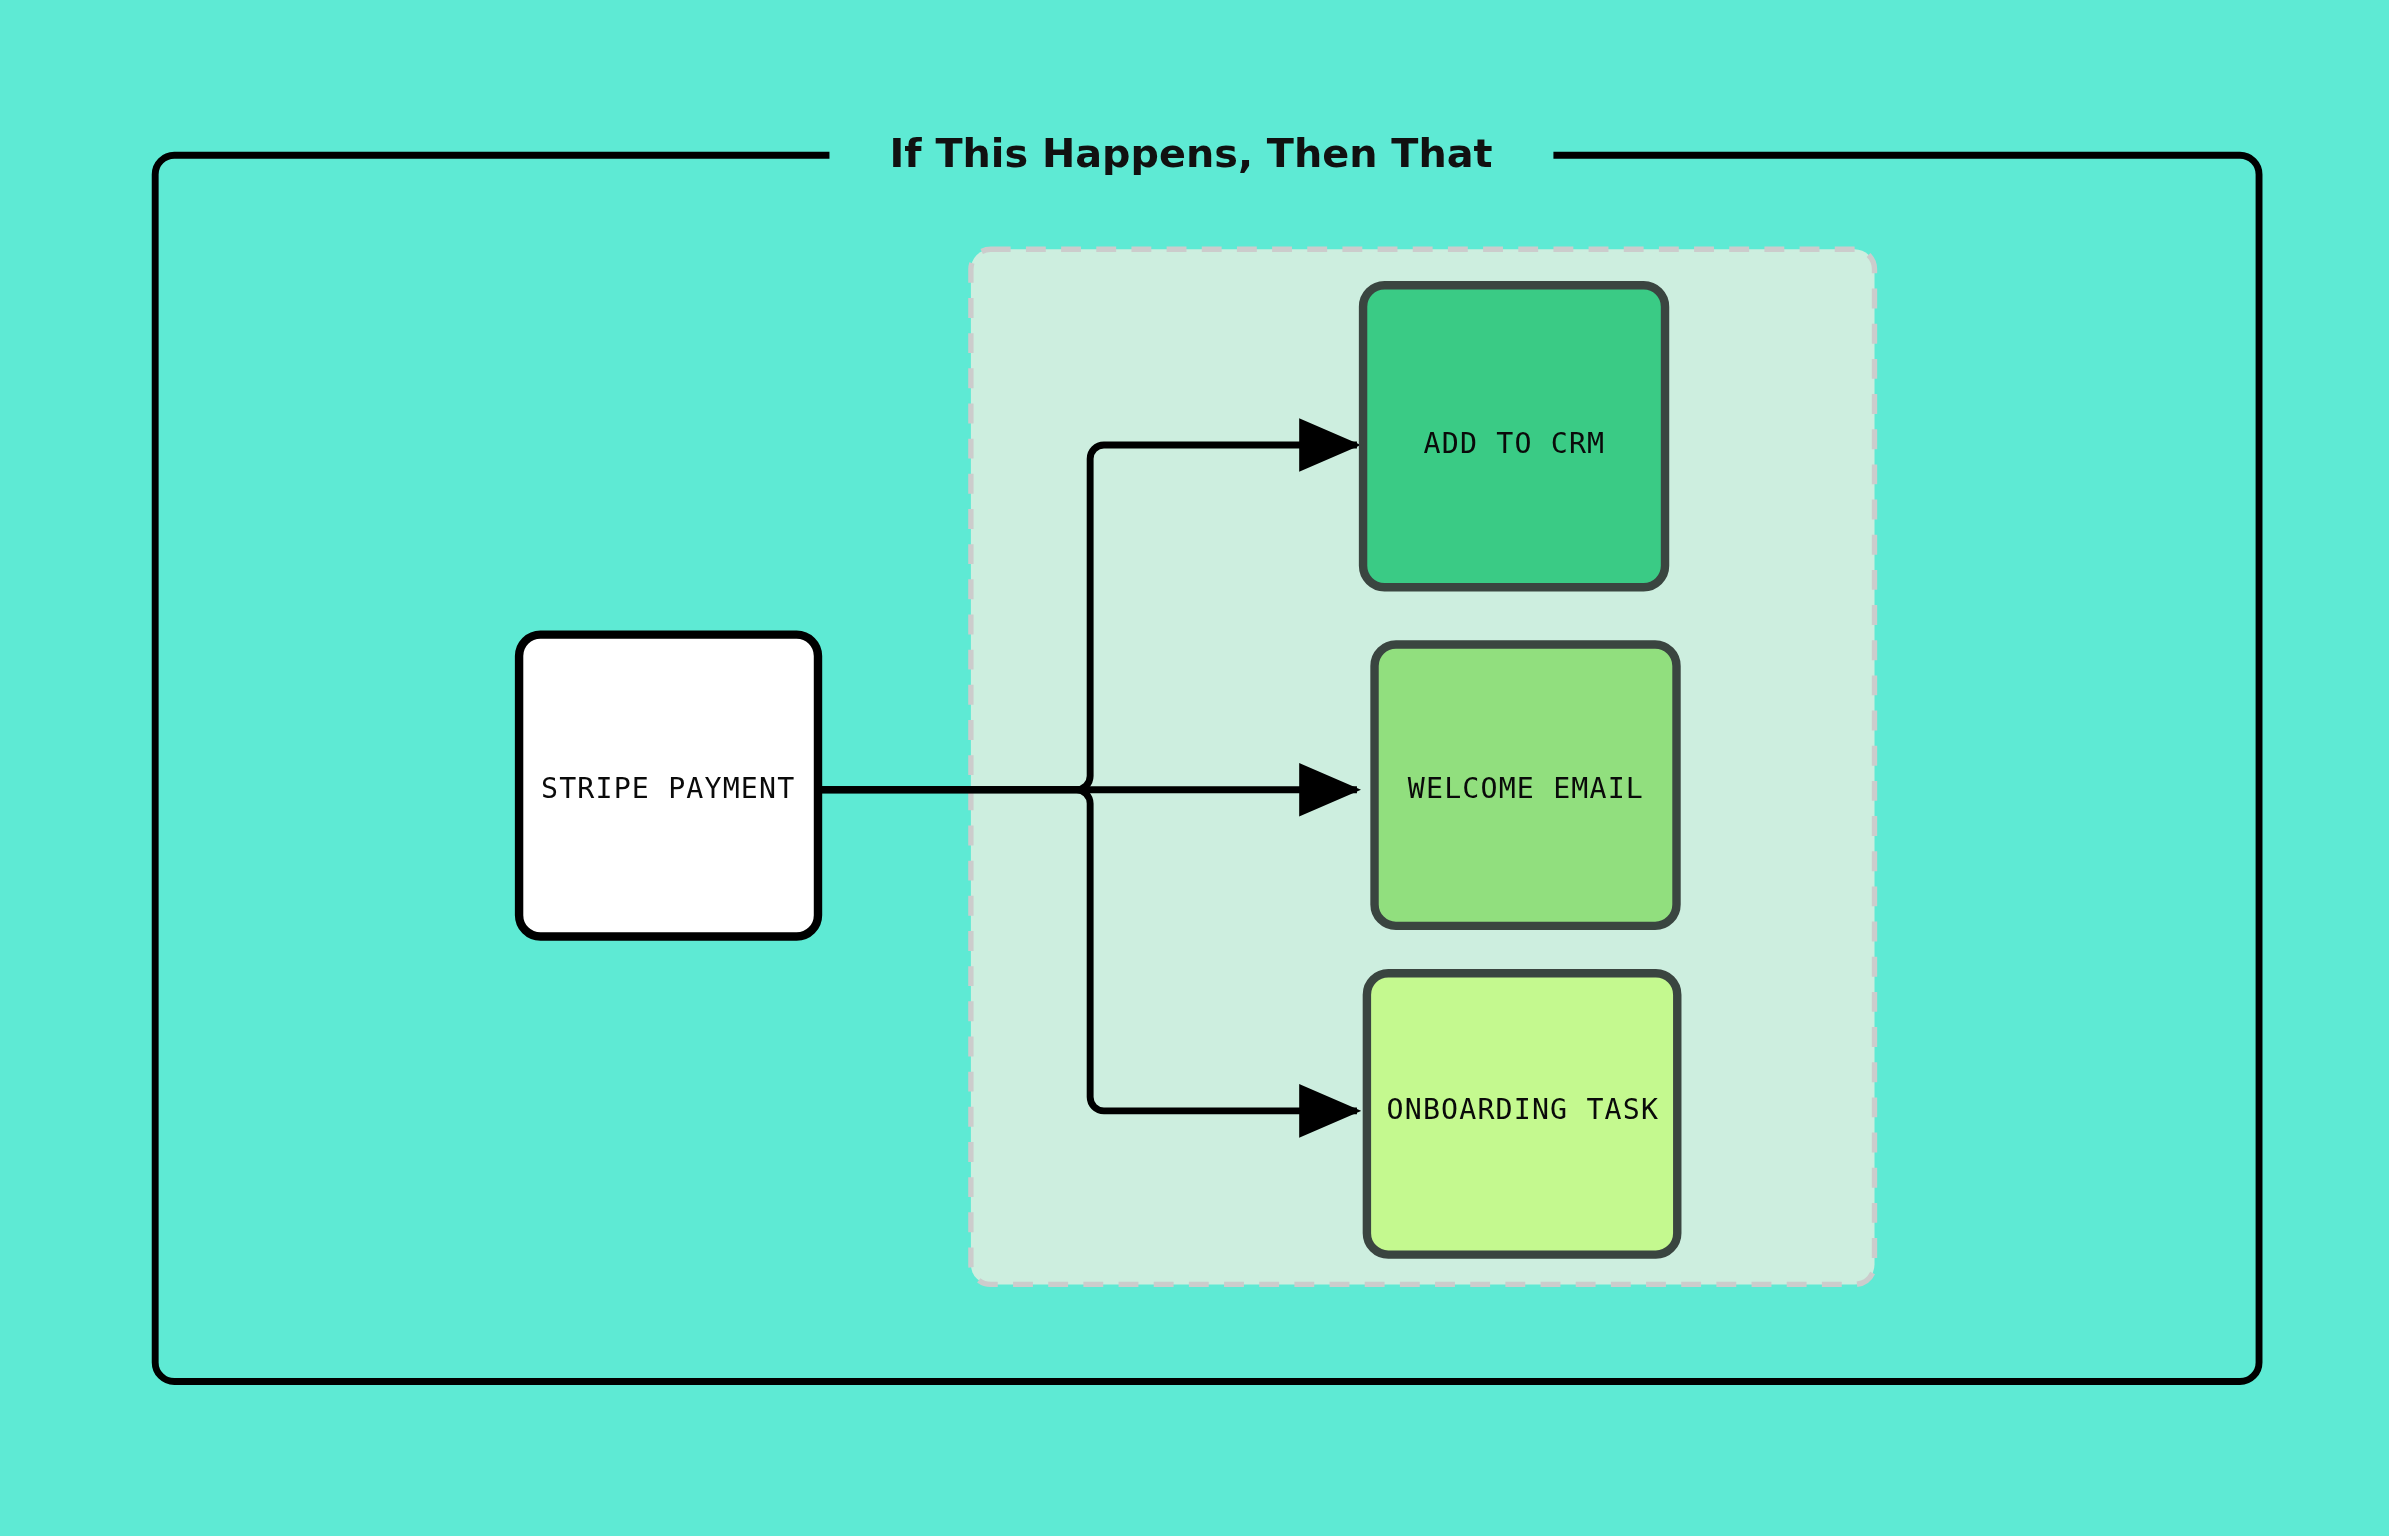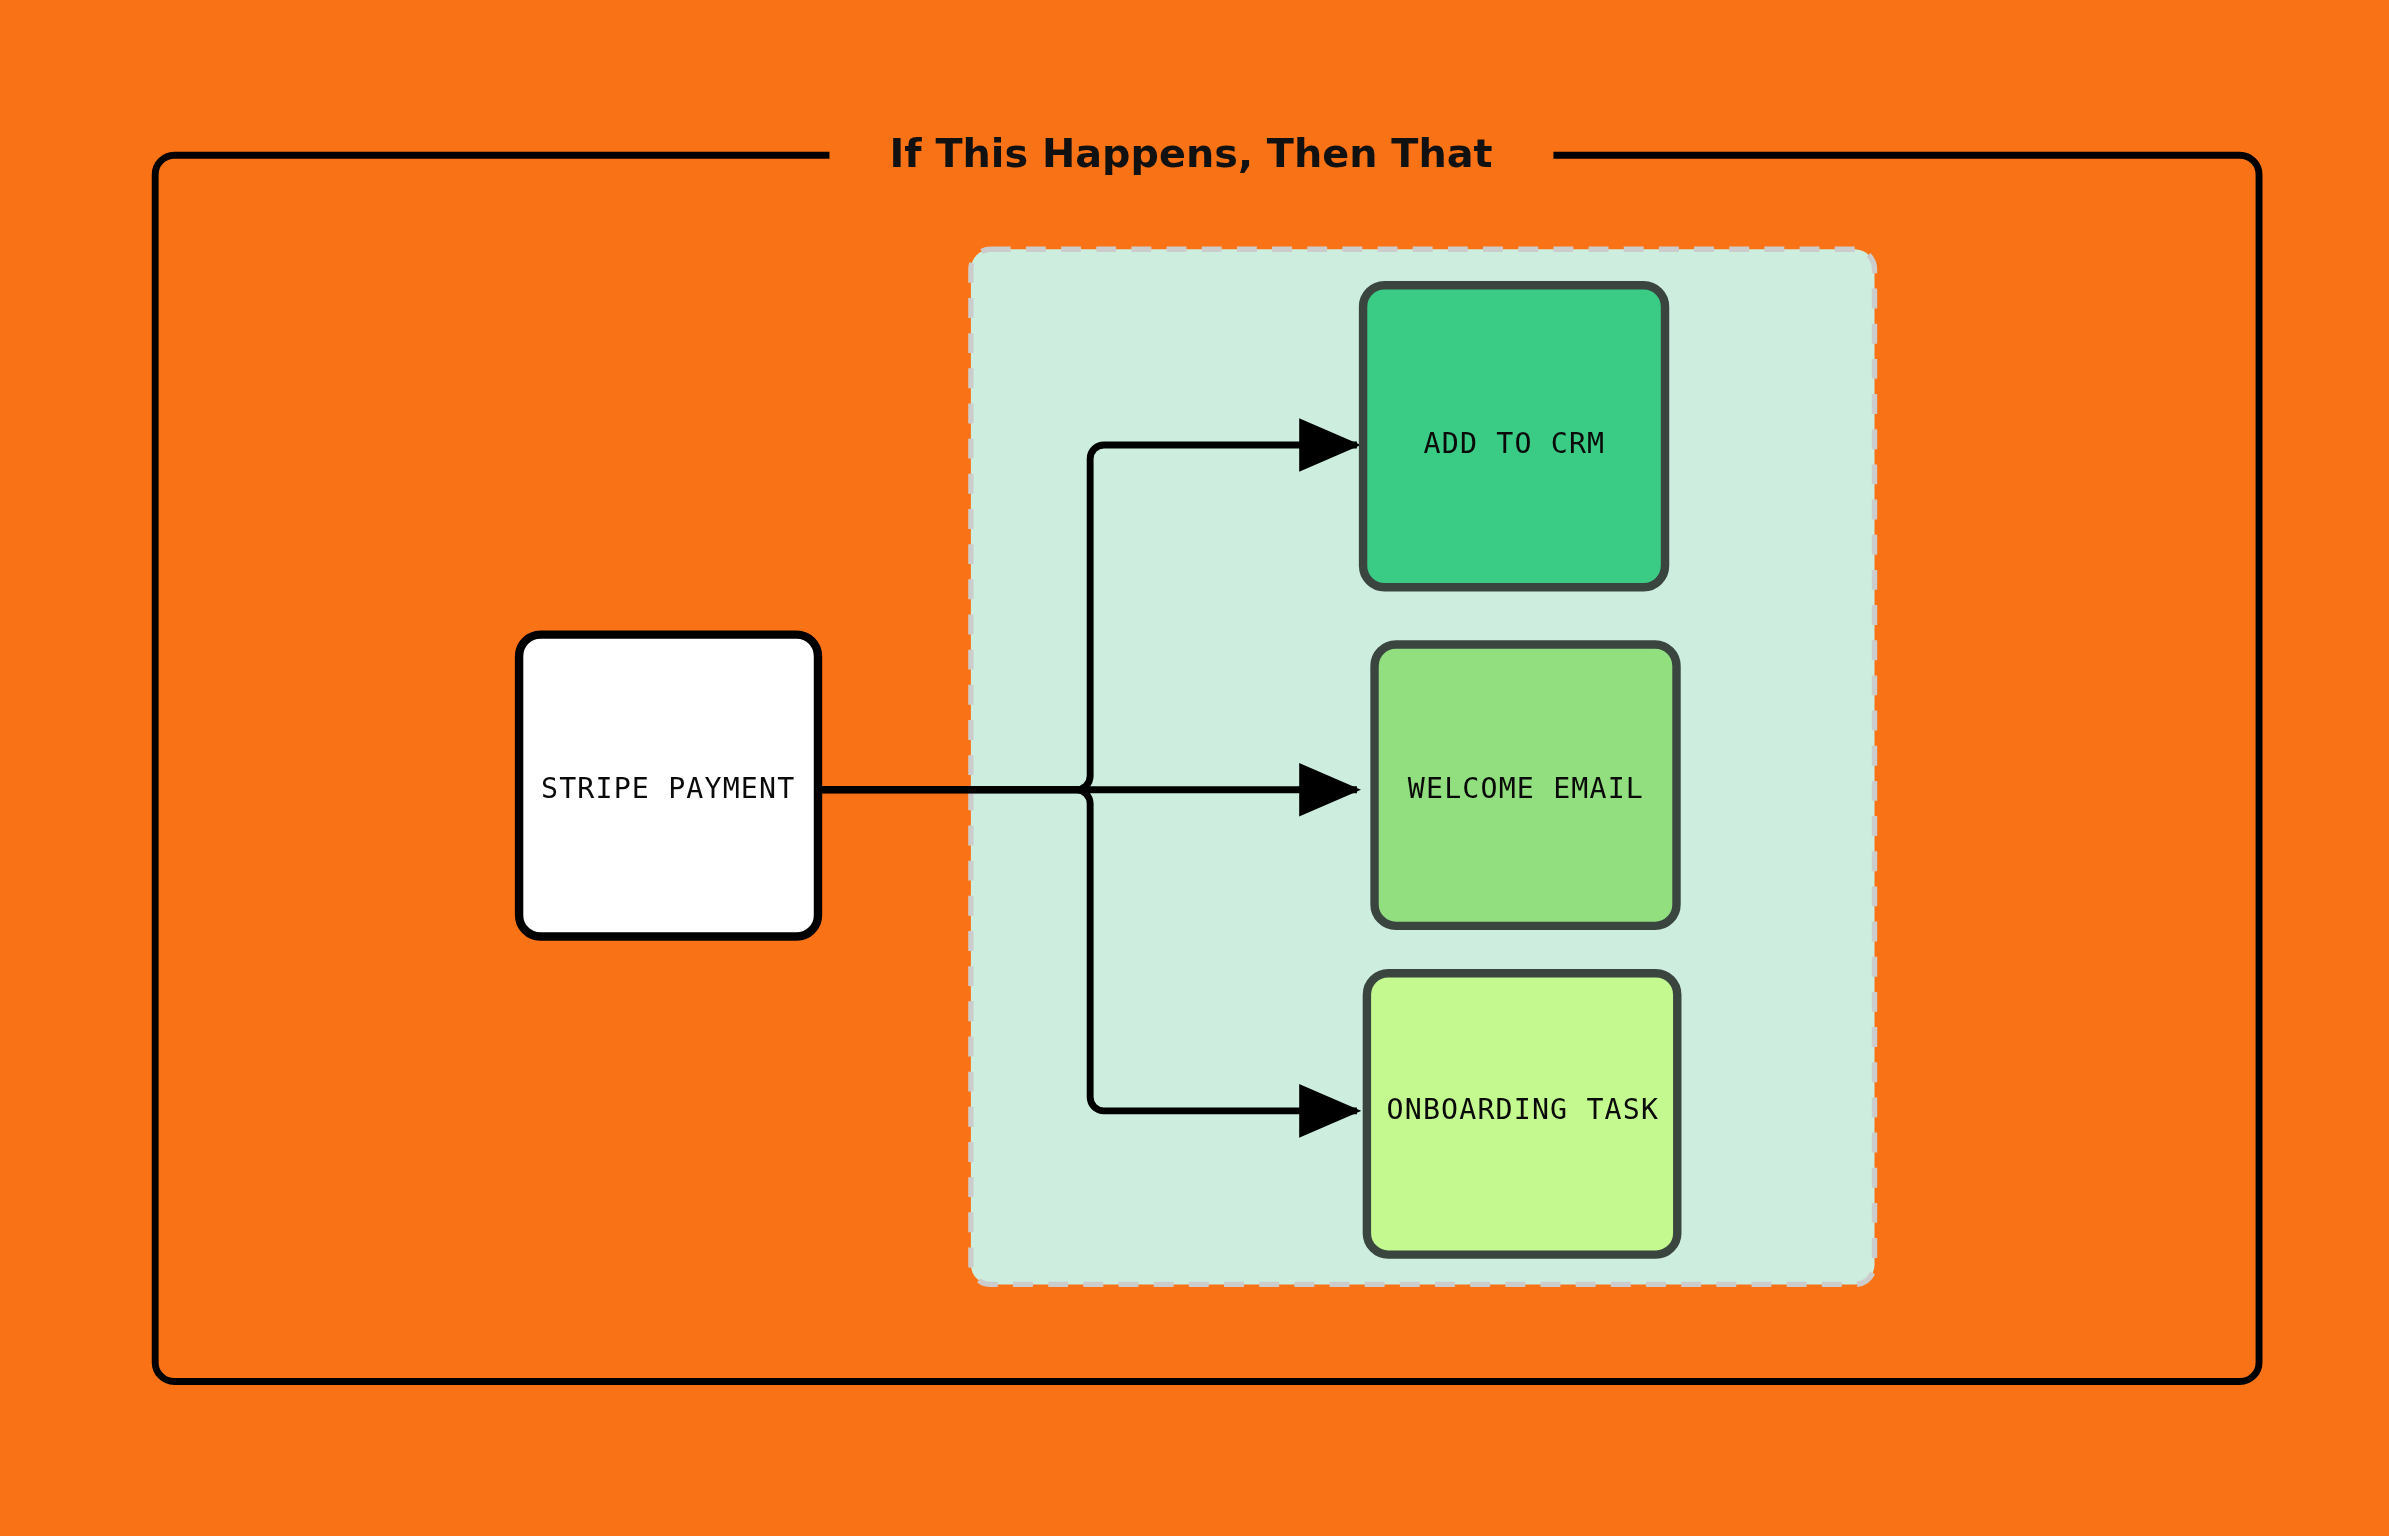--- a/index.html
+++ b/index.html
@@ -10,21 +10,21 @@
   body {
     width: 2389px;
     height: 1536px;
     font-family: "Liberation Sans", sans-serif;
     overflow: hidden;
   }
   #stage {
     position: relative;
     width: 2389px;
     height: 1536px;
-    background: #f97316;
+    background: #5eead4;
   }
   #diagram-svg {
     position: absolute;
     left: 0;
     top: 0;
     width: 2389px;
     height: 1536px;
     display: block;
   }
   .frame-title {

